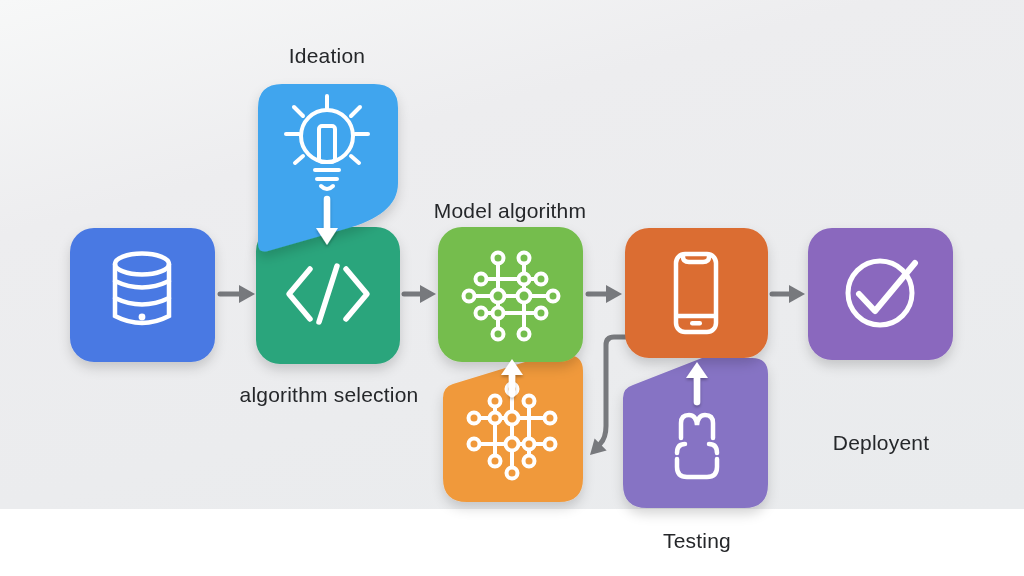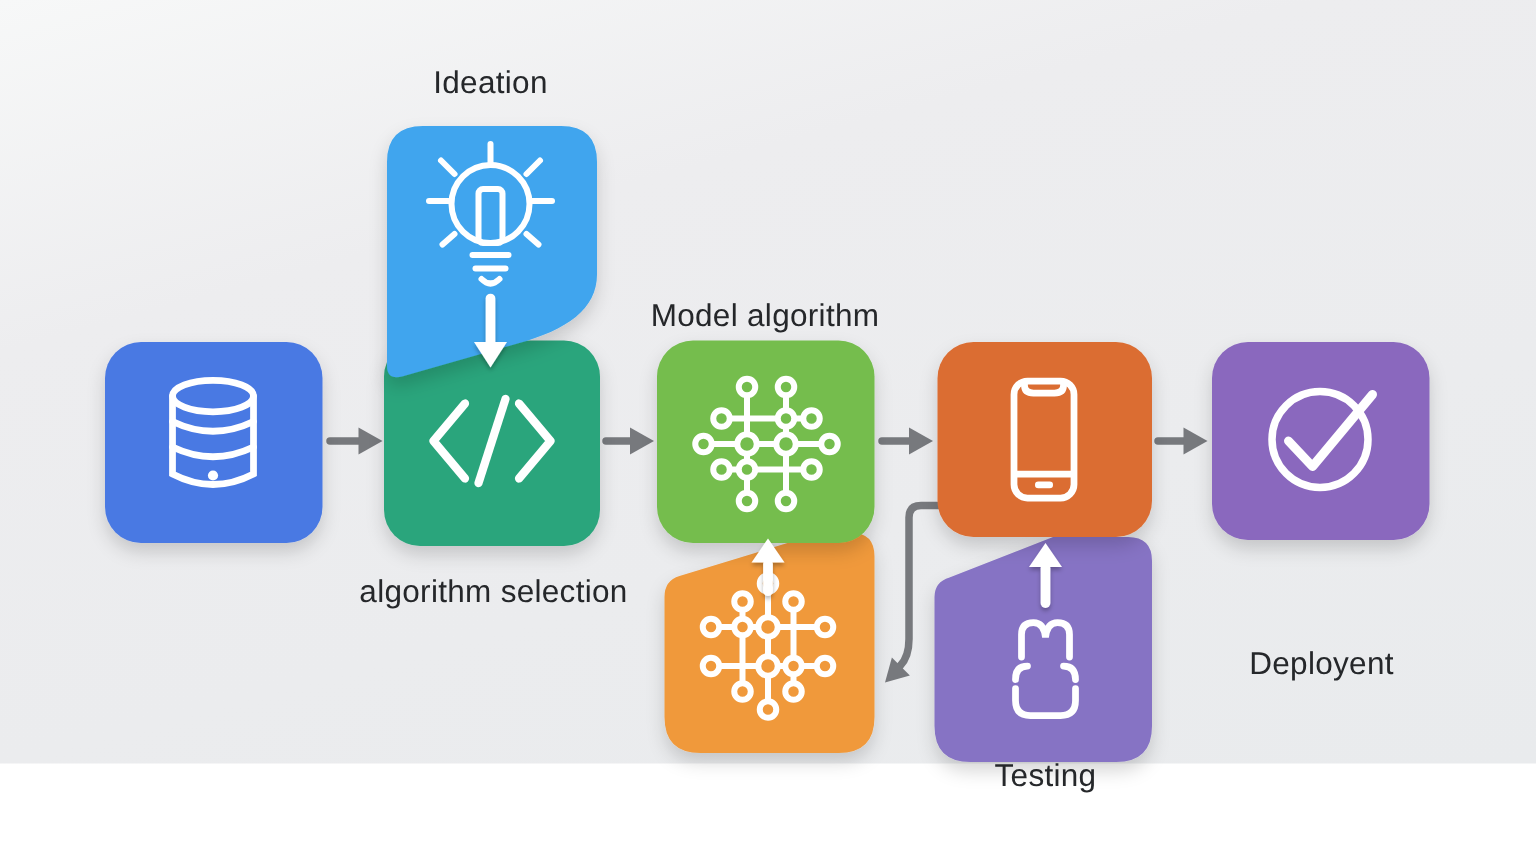--- a/index.html
+++ b/index.html
@@ -176,14 +176,14 @@
   <div class="stage-label" style="left:327px; top:44px;">Ideation</div>
 
   <div class="stage-label" style="left:510px; top:199px;">Model algorithm</div>
 
 
 
   <div class="stage-label" style="left:329px; top:383px;">algorithm selection</div>
 
   <div class="stage-label" style="left:881px; top:397px;margin-top:34px;">Deployent</div>
 
-  <div class="stage-label" style="left:697px; top:506px;">Testing</div>
+  <div class="stage-label" style="left:697px; top:529px;">Testing</div>
 </div>
 
 </body></html>

